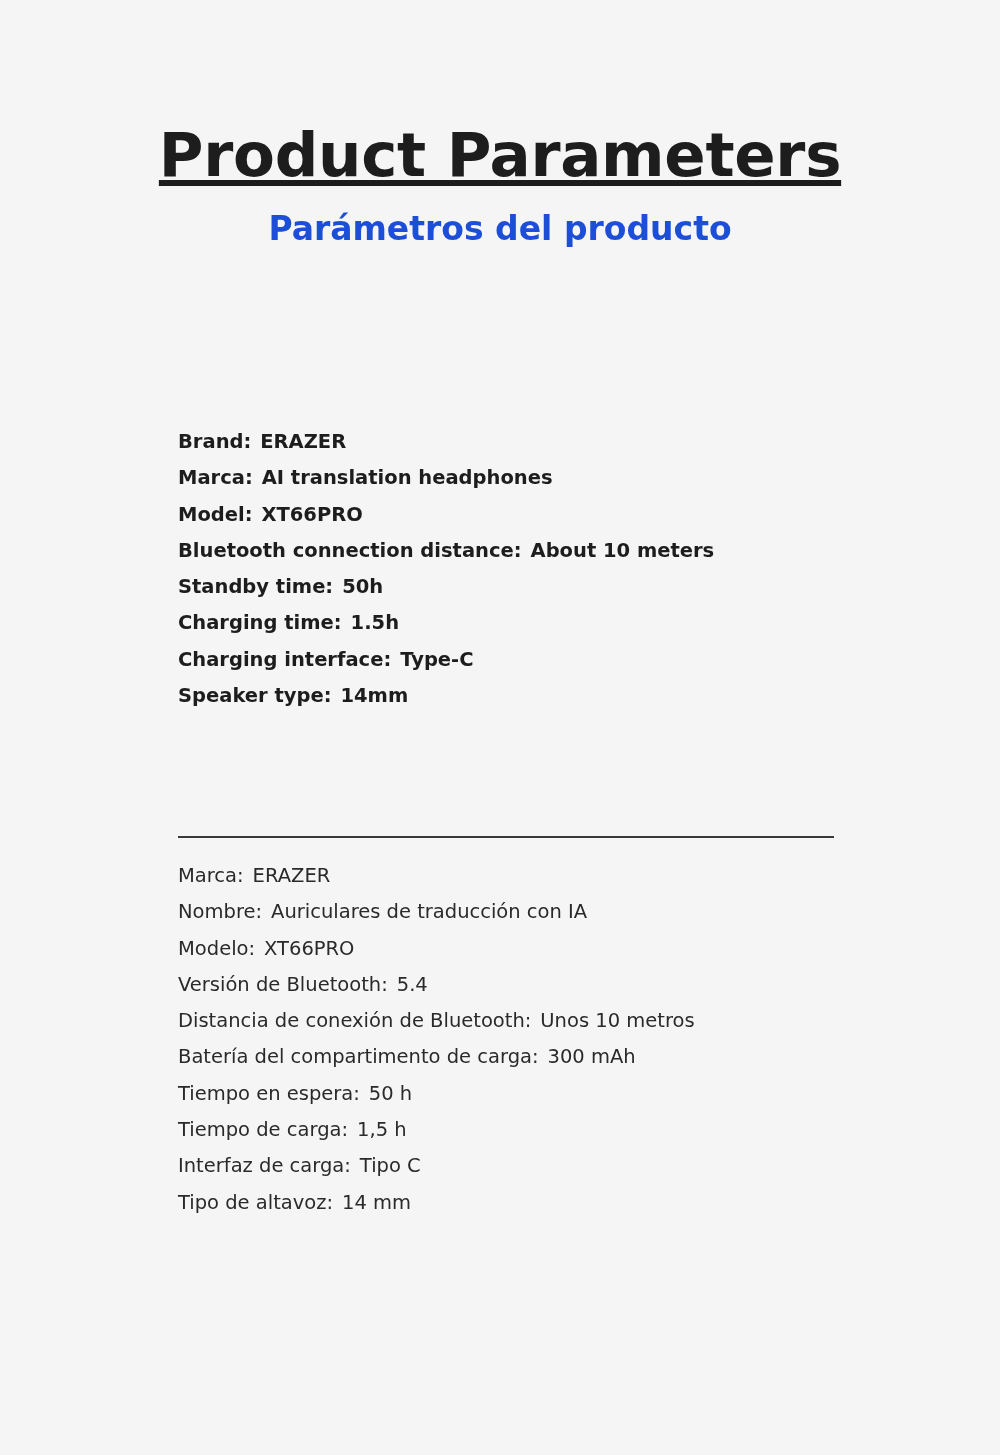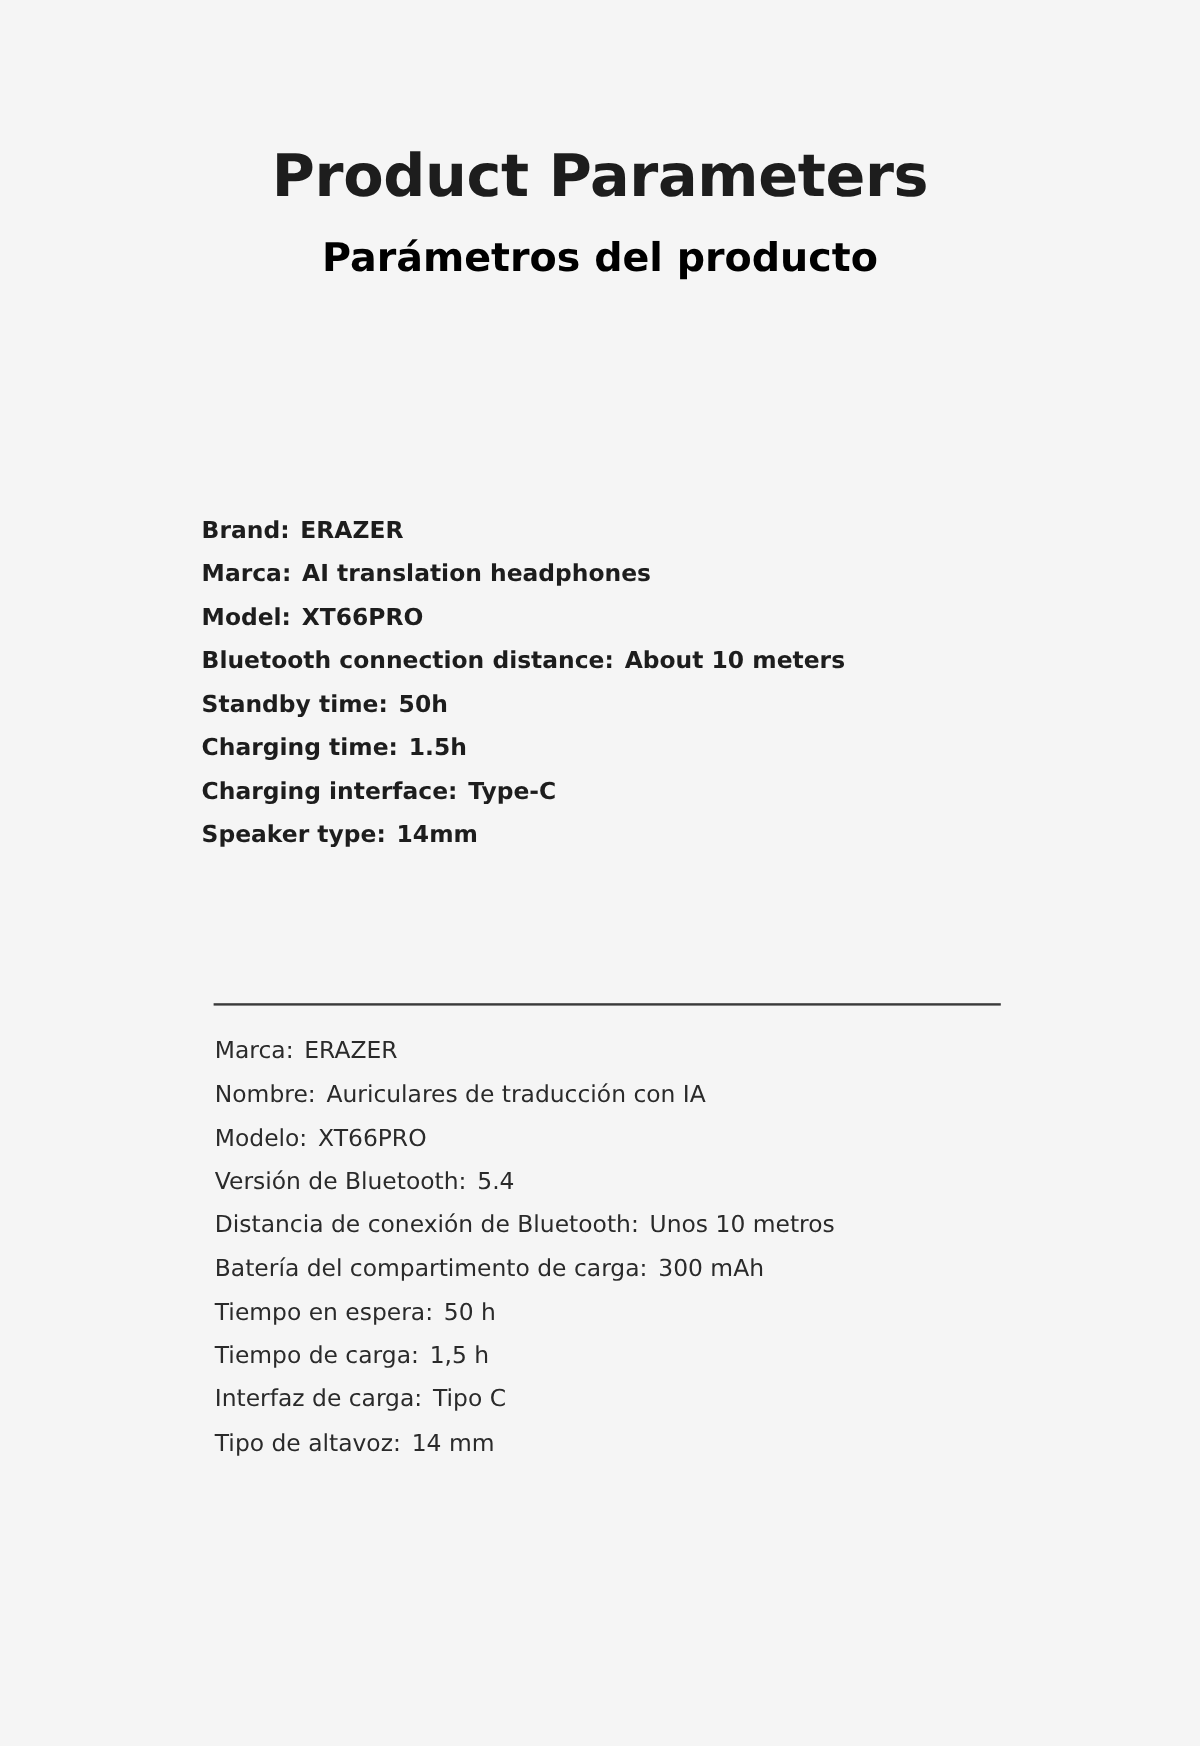--- a/index.html
+++ b/index.html
@@ -21,45 +21,45 @@
     box-sizing: border-box;
     position: relative;
   }
   .header {
     text-align: center;
     padding-top: 118px;
   }
   .title-en {
     font-family: "DejaVu Sans", sans-serif;
     font-weight: bold;
-    font-size: 49px;
+    font-size: 61px;
     letter-spacing: -0.3px;
     color: #1d1d1d;
     line-height: 1.2;
     margin: 0;
+    text-decoration: underline;
   }
   .title-es {
     font-family: "DejaVu Sans", sans-serif;
     font-weight: bold;
     font-size: 33px;
-    color: #000000;
+    color: #1d4ed8;
     margin: 18px 0 0 0;
     line-height: 1.2;
   }
   .specs-block {
     position: absolute;
-    left: 168px;
+    left: 178px;
     width: 660px;
   }
   .specs-en {
     top: 424px;
   }
   .specs-es {
     top: 858px;
-    margin-left: 11px;
   }
   .spec-line {
     font-size: 19.5px;
     line-height: 36.3px;
     white-space: nowrap;
   }
   .specs-en .spec-line {
     font-weight: bold;
     color: #1d1d1d;
   }

